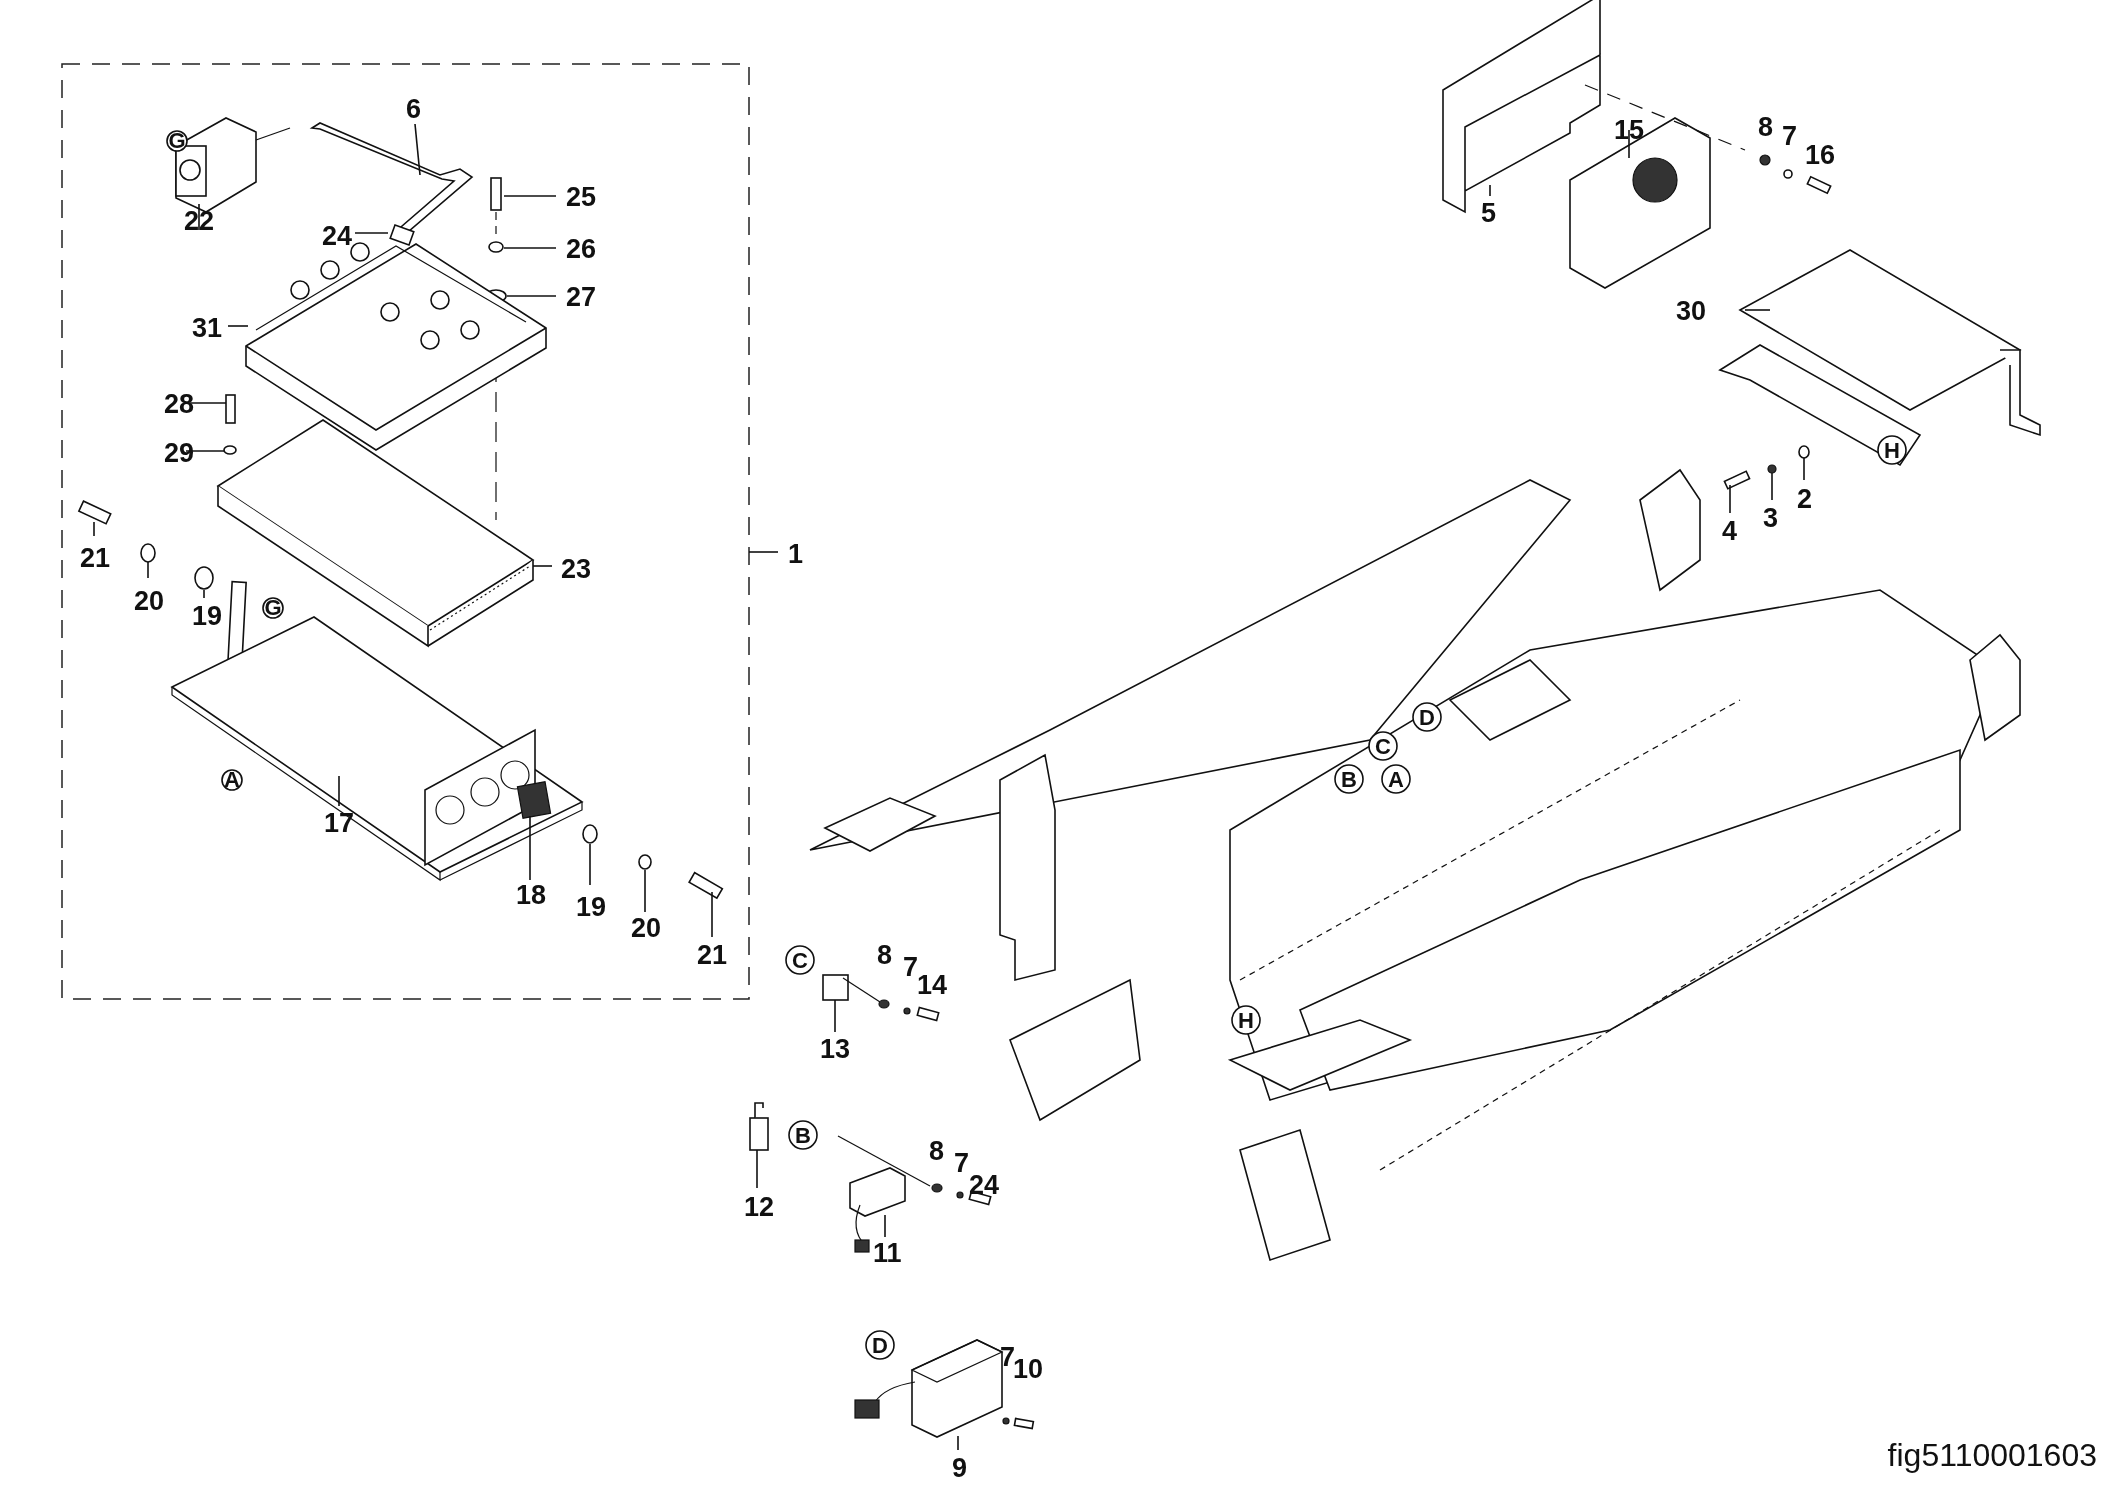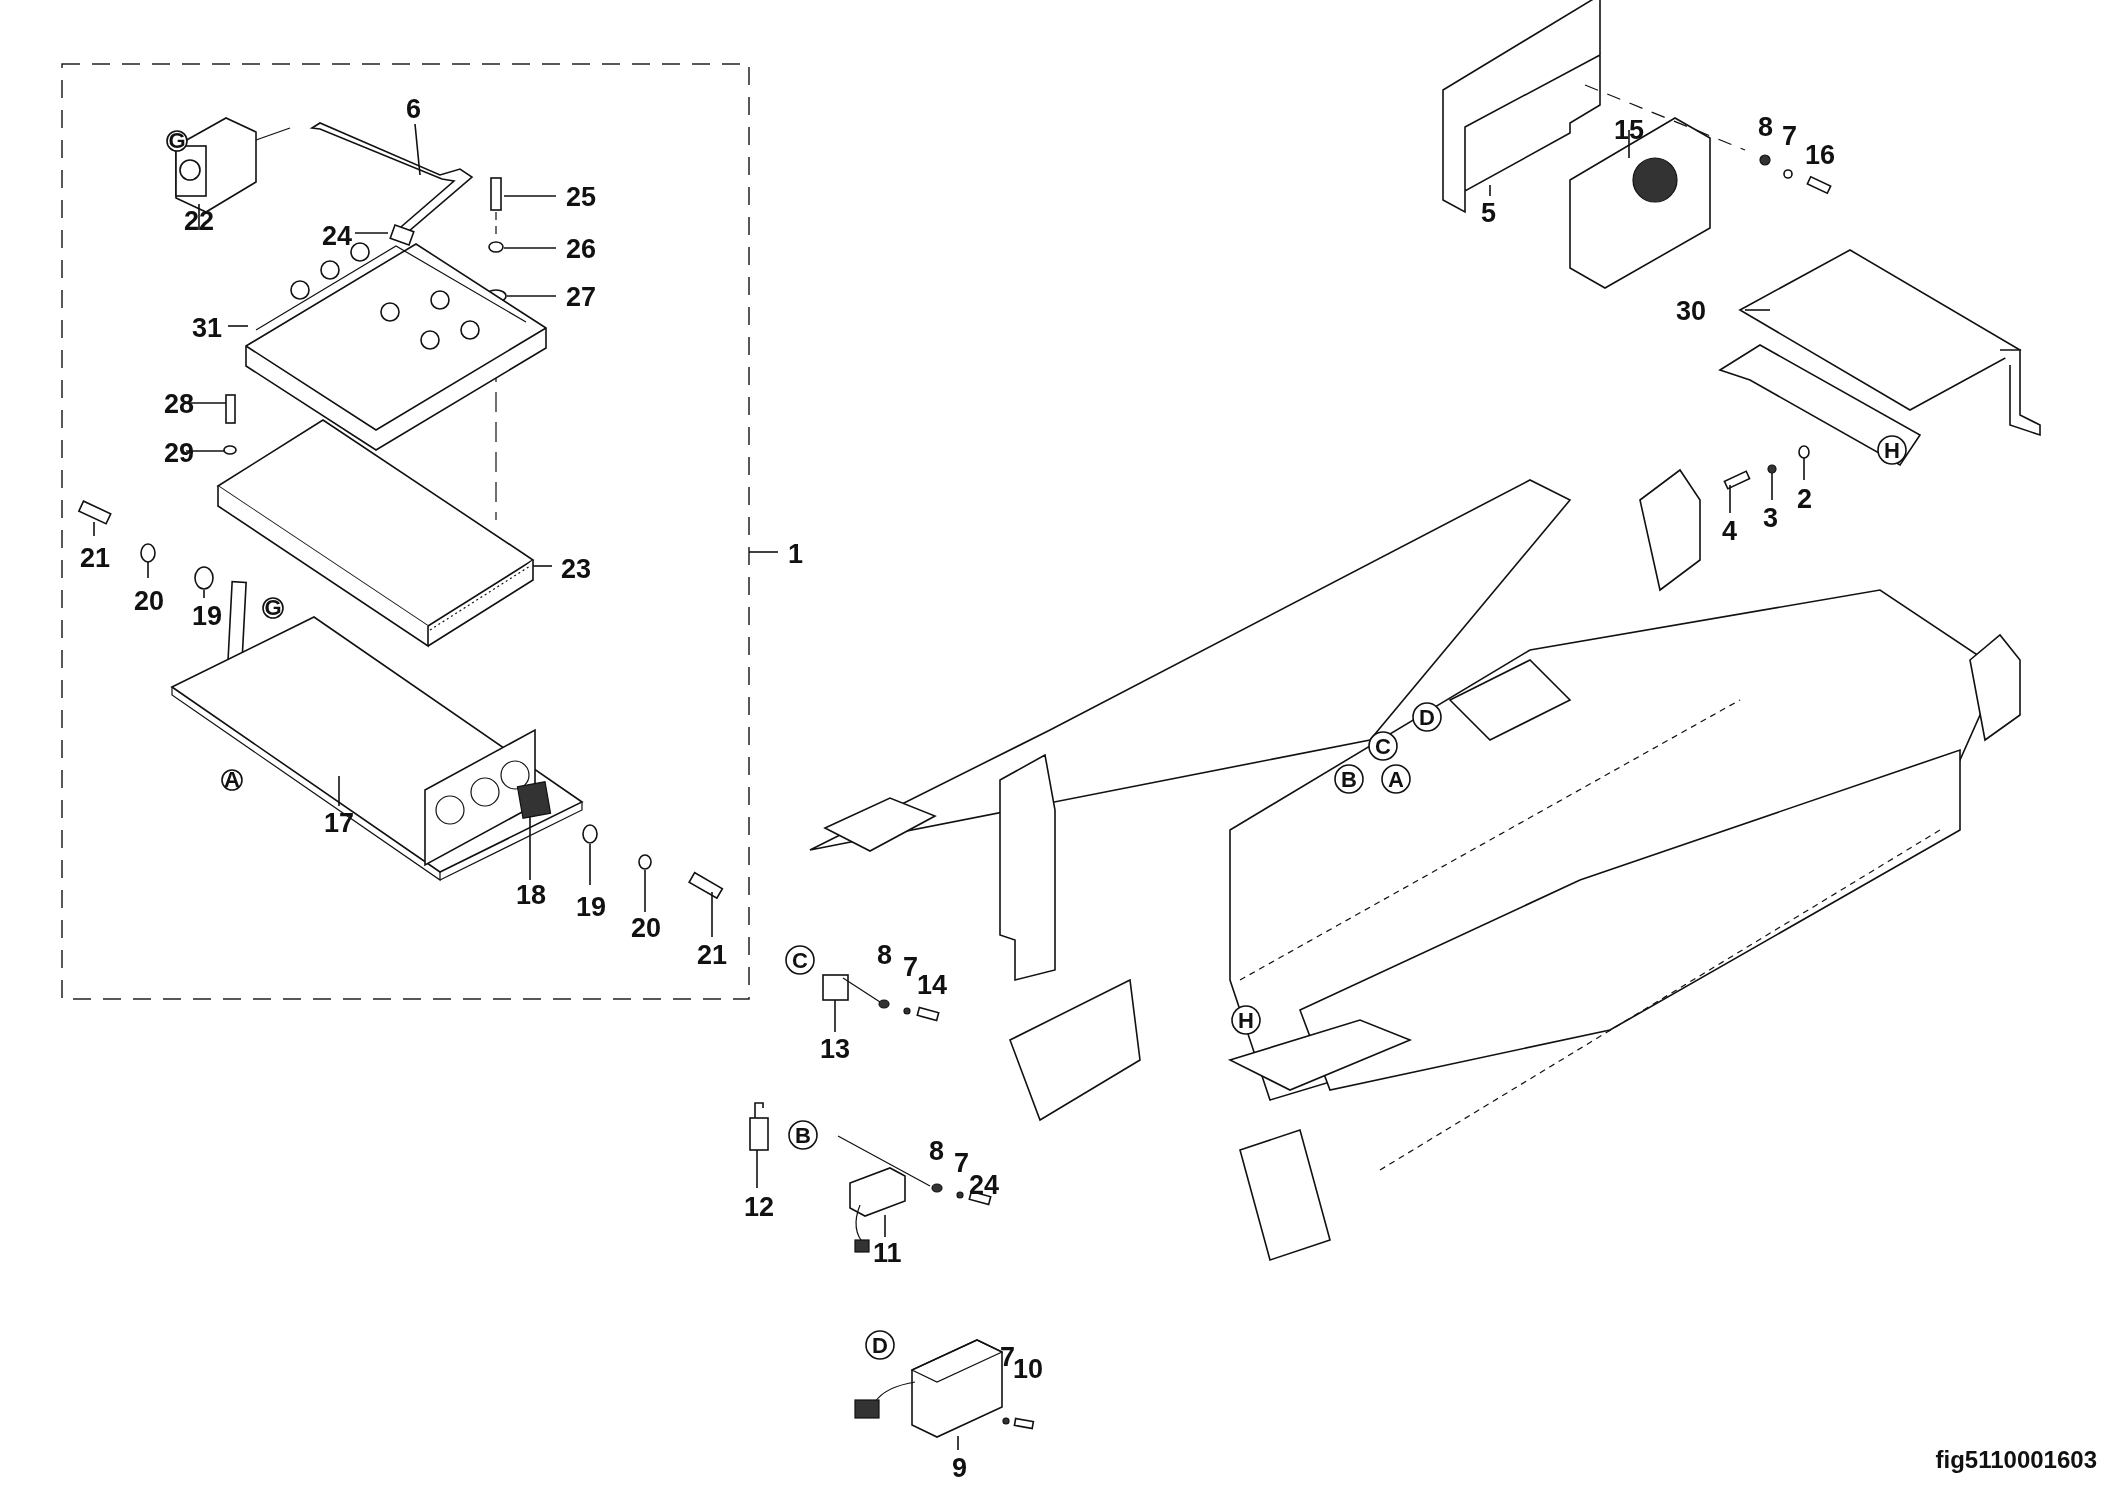--- a/index.html
+++ b/index.html
@@ -5,21 +5,21 @@
   html,body{margin:0;padding:0;background:#fff;}
   body{width:2105px;height:1488px;position:relative;overflow:hidden;font-family:"Liberation Sans",sans-serif;}
   svg{position:absolute;left:0;top:0;}
   .lbl{font-family:"Liberation Sans",sans-serif;font-size:27px;font-weight:bold;fill:#111;transform-box:fill-box;}
   .ref{font-family:"Liberation Sans",sans-serif;font-size:22px;font-weight:bold;fill:#111;}
   .ln{stroke:#111;stroke-width:1.6;fill:none;}
   .part{stroke:#111;stroke-width:1.6;fill:#fff;}
   .dash{stroke:#222;stroke-width:1.5;stroke-dasharray:18 12;fill:none;}
   .thin{stroke:#111;stroke-width:1.2;fill:none;}
   .dark{fill:#333;stroke:#111;stroke-width:1.2;}
-  .figid{position:absolute;right:8px;bottom:14px;font-size:24px;font-weight:bold;color:#111;font-family:"Liberation Sans",sans-serif;}
+  .figid{position:absolute;right:8px;bottom:14px;font-size:32px;font-weight:normal;color:#111;font-family:"Liberation Sans",sans-serif;}
 </style>
 </head>
 <body>
 
 <svg width="2105" height="1488" viewBox="0 0 2105 1488">
 
   <rect class="dash" x="62" y="64" width="687" height="935"></rect>
   <line class="ln" x1="749" y1="552" x2="778" y2="552"></line>
 
   <g>

